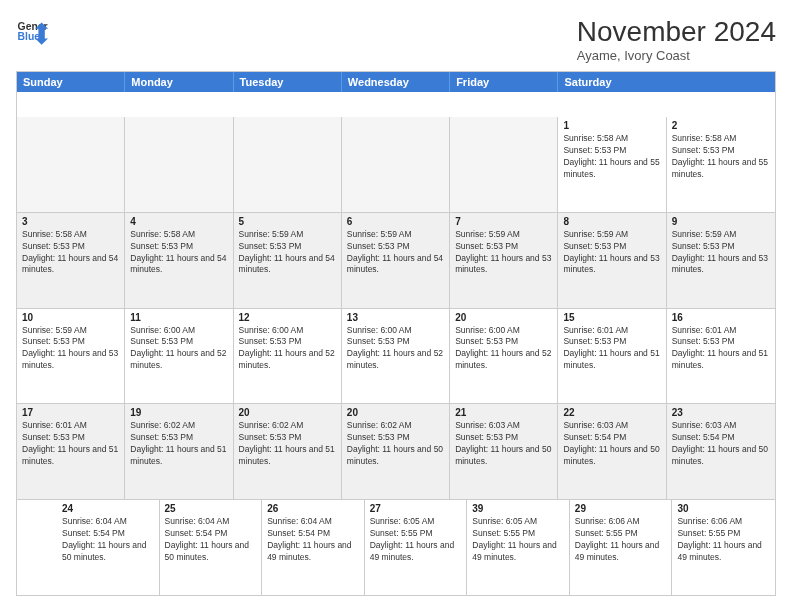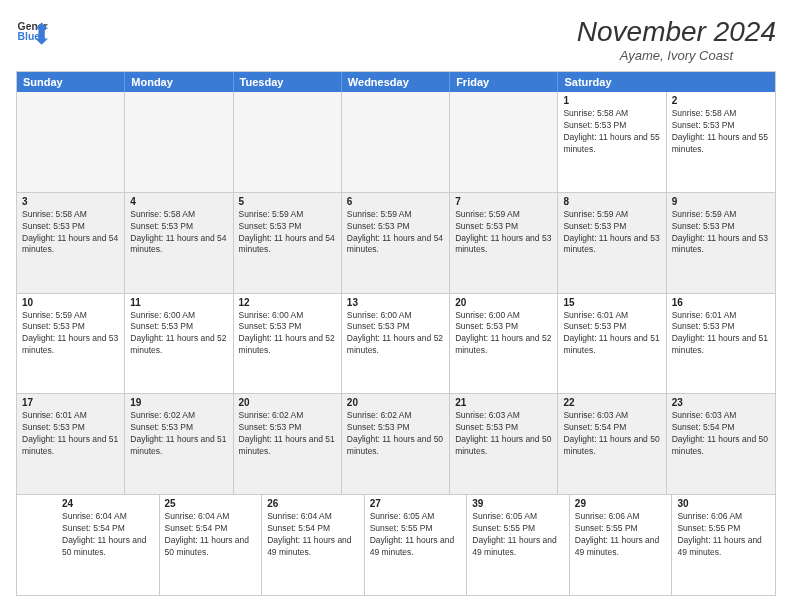--- a/index.html
+++ b/index.html
@@ -26,37 +26,37 @@
     .logo {
       display: flex;
       align-items: center;
     }
     .logo-icon {
       width: 32px;
       height: 32px;
       margin-right: 4px;
     }
     .title-block {
-      text-align: center;
-      font-style: italic;
+      text-align: left;
     }
     .month-title {
       font-size: 28px;
       font-weight: normal;
       color: #333;
     }
     .location {
       font-size: 13px;
       color: #555;
     }
     .calendar {
       flex: 1;
       display: flex;
       flex-direction: column;
       border: 1px solid #ccc;
+      gap: 25px;
     }
     .cal-header {
       display: grid;
       grid-template-columns: repeat(7, 1fr);
       background: #3a7bd5;
     }
     .cal-header-cell {
       color: #fff;
       font-size: 11px;
       font-weight: bold;

